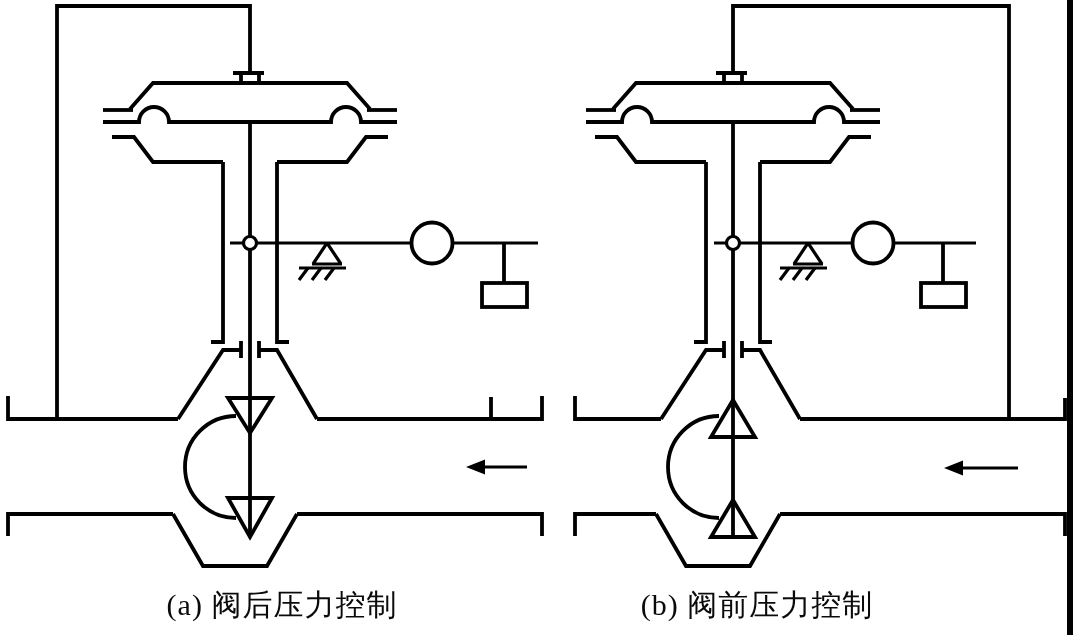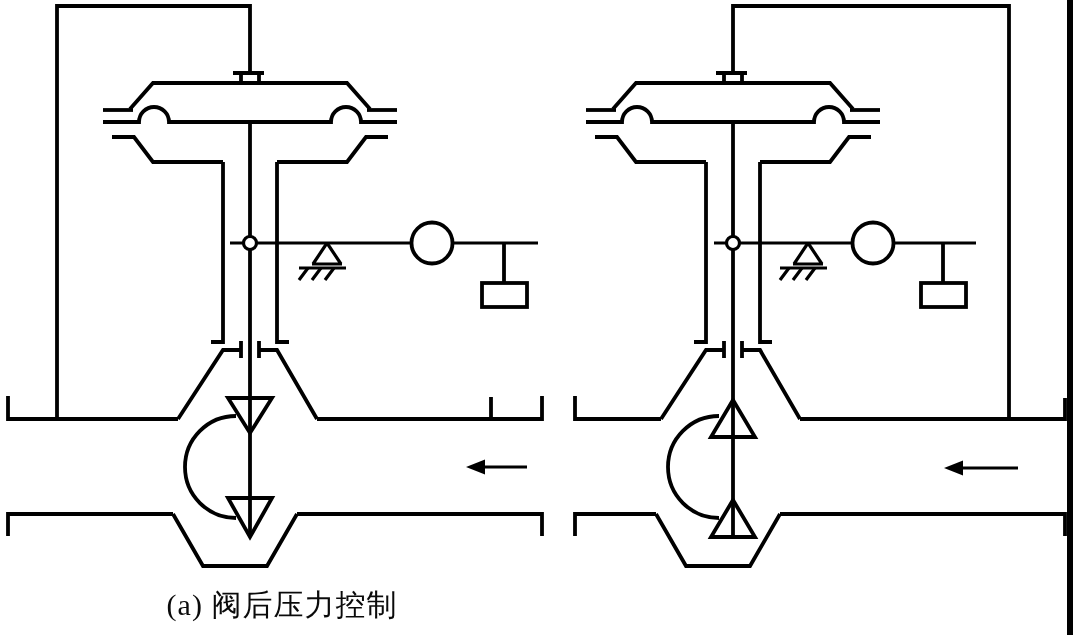--- a/index.html
+++ b/index.html
@@ -123,15 +123,16 @@
       <rect class="ln fillwhite" x="921" y="283" width="45" height="24"></rect>
 
       <g>
         <path class="ln thin" d="M958 468 H1018"></path>
         <polygon class="solid" points="944,468 963,460.5 963,475.5"></polygon>
       </g>
     </g>
   </svg>
 
   <div class="caption caption-a">(a) 阀后压力控制</div>
+  <div class="caption caption-b">(b) 阀前压力控制</div>
 
   <div class="scan-border"></div>
 </div>
 
 </body></html>

